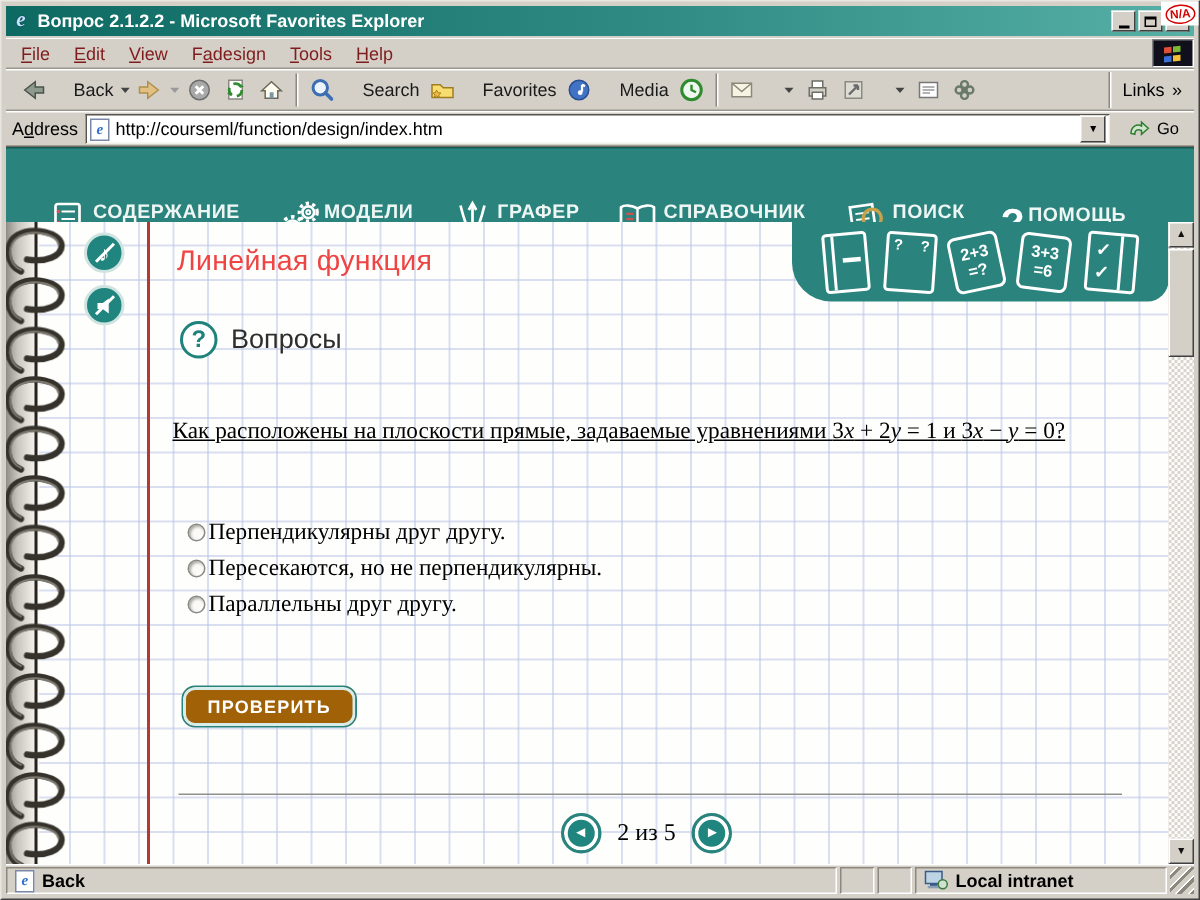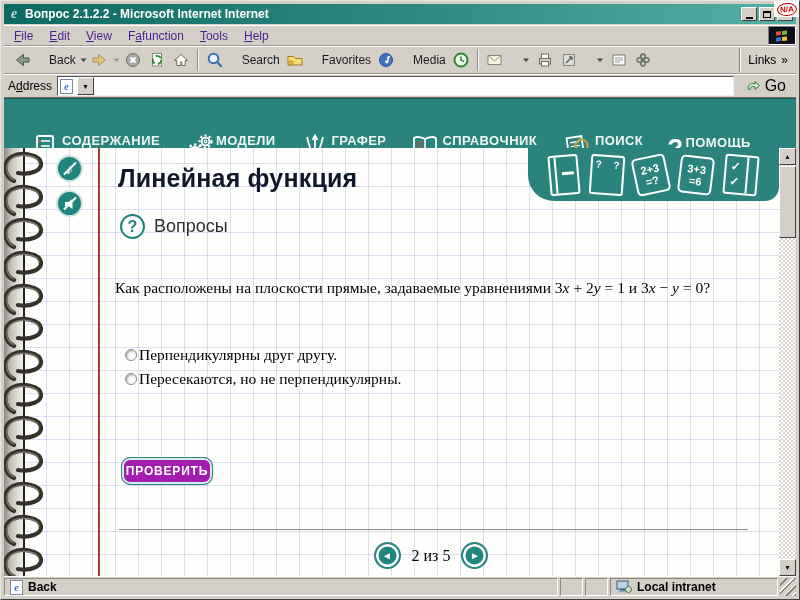--- a/index.html
+++ b/index.html
@@ -22,21 +22,21 @@
   .glyph-min { width:7px; height:2px; background:#000; margin-top:7px; }
   .glyph-max { width:8px; height:7px; border:1px solid #000; border-top-width:2px; }
   .na-badge { position:absolute; right:0; top:0; width:25px; height:16px; background:#fff;
     display:flex; align-items:center; justify-content:center; z-index:50; }
   .na-badge span { font:bold 8px "Liberation Sans", sans-serif; color:#d40000;
     border:1px solid #d40000; border-radius:50%; padding:1px 2px; transform:rotate(-4deg); }
 
   
   .menubar { position:absolute; left:3px; top:24px; right:3px; height:21px; background:#d4d0c8;
     display:flex; align-items:center; padding-left:2px; box-shadow:inset 0 1px 0 #fff, inset 0 -1px 0 #9a968e; }
-  .menu-item { padding:2px 8px; font-size:12px; color:#4c1d95; cursor:default; }
+  .menu-item { padding:2px 8px; font-size:12px; color:#7f1d1d; cursor:default; }
   .menu-key { text-decoration:underline; }
   .throbber { margin-left:auto; width:28px; height:19px; background:#10101c;
     border:1px solid; border-color:#808080 #fff #fff #808080;
     display:flex; align-items:center; justify-content:center; }
   .flag { width:12px; height:10px; display:grid; grid-template-columns:5px 5px; grid-gap:1px; transform:skewY(-6deg); }
   .flag i { height:4px; }
 
   
   .toolbar { position:absolute; left:3px; top:45px; right:3px; height:28px; background:#d4d0c8;
     display:flex; align-items:center; padding-left:6px;
@@ -52,21 +52,21 @@
     box-shadow:inset 0 1px 0 #fff, inset 0 -1px 0 #6e6a62; }
   .addr-label { font-size:12px; }
   .addr-field { flex:1; height:20px; background:#fff; border:1px solid;
     border-color:#58554e #f2f0ea #f2f0ea #58554e; display:flex; align-items:center; gap:4px; padding:0 2px; }
   .page-ico { width:13px; height:15px; background:#fff; border:1px solid #7a88a8; position:relative; flex:0 0 auto;
     display:flex; align-items:center; justify-content:center; }
   .page-ico span { font:italic bold 10px "Liberation Serif", serif; color:#2f6fd0; }
   .addr-input { flex:1; border:none; outline:none; font:12px "Liberation Sans", sans-serif; color:#000; background:transparent; }
   .addr-drop { width:17px; height:18px; background:#d4d0c8; border:1px solid; border-color:#fff #404040 #404040 #fff;
     font-size:7px; display:flex; align-items:center; justify-content:center; }
-  .go-btn { display:flex; align-items:center; gap:4px; font-size:16px; padding:1px 6px; }
+  .go-btn { display:flex; align-items:center; gap:4px; font-size:11px; padding:1px 6px; }
 
   
   .navbar { position:absolute; left:3px; top:97px; right:3px; height:50px; background:#2b837d;
     border-top:1px solid #145b55; display:flex; align-items:center; gap:24px; padding-left:26px;
     overflow:hidden; white-space:nowrap; }
   .nav-item { display:flex; gap:2px; color:#eef6f4; font-size:13px; font-weight:bold;
     letter-spacing:.4px; flex:0 0 auto;margin-top:48px; }
   .nav-q { font:bold 26px "Liberation Sans", sans-serif; color:#fff; line-height:26px; }
 
   
@@ -81,22 +81,22 @@
   .binding { position:absolute; left:0; top:0; bottom:0; width:46px; z-index:3;
     background:linear-gradient(90deg,#8f8d88 0,#c9c6bf 8px,#e4e1da 15px,#f6f4ee 20px,rgba(255,255,255,0) 23px); }
   .binding-line { position:absolute; left:19px; top:0; bottom:0; width:2px; background:#26231f; }
   .coils { position:absolute; left:-3px; top:3px; }
 
   .side-btn { position:absolute; width:27px; height:27px; border-radius:50%; background:#21857f;
     border:2px solid #cfe4e1; z-index:4; display:flex; align-items:center; justify-content:center; color:#fff; }
   .side-btn .slash { position:absolute; width:2px; height:17px; background:#fff; transform:rotate(45deg); }
   .note-g { font-size:14px; line-height:14px; }
 
-  .page-title { position:absolute; left:114px; top:16px; font-size:25px; font-weight:bold;
-    color:#0f172a; z-index:4; letter-spacing:.2px; }
+  .page-title { position:absolute; left:114px; top:16px; font-size:19px; font-weight:normal;
+    color:#ef4444; z-index:4; letter-spacing:.2px; }
 
   .header-panel { position:absolute; left:524px; right:17px; top:0; height:53px; background:#2b837d;
     border-radius:0 0 14px 26px; z-index:5; display:flex; align-items:center; justify-content:space-evenly; padding:0 10px; }
   .hicon { width:34px; height:40px; border:2.5px solid #fff; border-radius:3px; position:relative;
     color:#fff; flex:0 0 auto; }
   .hicon.book { transform:rotate(-5deg); width:30px; }
   .hicon.book::before { content:""; position:absolute; left:4px; top:0; bottom:0; width:2px; background:#fff; }
   .hicon.book::after { content:""; position:absolute; left:11px; top:15px; width:12px; height:2.5px; background:#fff; }
   .hicon.qsheet { transform:rotate(4deg); font:bold 10px "Liberation Sans", sans-serif; padding:2px 3px; }
   .hline { height:2px; background:#fff; margin:2.5px 0; }
@@ -106,30 +106,30 @@
   .hicon.checklist { transform:rotate(5deg); font:bold 12px "Liberation Sans", sans-serif;
     display:flex; flex-direction:column; justify-content:space-evenly; padding-left:4px; line-height:11px; }
   .hicon.checklist::before { content:""; position:absolute; right:8px; top:0; bottom:0; width:2px; background:#fff; }
 
   .section { position:absolute; left:116px; top:66px; display:flex; align-items:center; gap:9px; z-index:4; }
   .q-circle { width:25px; height:25px; border:2px solid #1f837c; border-radius:50%; background:#fff;
     display:flex; align-items:center; justify-content:center; font:bold 16px "Liberation Sans", sans-serif; color:#1f837c; }
   .section-label { font-size:18px; color:#2e2e2e; }
 
   .question { position:absolute; left:111px; top:131px; z-index:4; white-space:nowrap;
-    font:15.5px "Liberation Serif", serif; color:#000; }
+    font:15.5px "Liberation Serif", serif; color:#000;text-decoration:underline; }
   .var { font-style:italic; }
 
   .options { position:absolute; left:121px; top:195px; z-index:4; }
   .opt-row { display:flex; align-items:center; gap:2px; height:24px; font:15.5px "Liberation Serif", serif; color:#000; }
   .radio { width:12px; height:12px; border-radius:50%; background:#fbfaf6; border:1px solid #8a8a82;
     box-shadow:inset 1px 1px 2px rgba(90,90,80,.55), inset -1px -1px 1px #fff; flex:0 0 auto; }
 
-  .check-btn { position:absolute; left:117px; top:309px; z-index:4; width:92px; height:28px;
-    background:#a21caf; color:#fff; border:1.5px solid #2b837d; border-radius:9px;
+  .check-btn { position:absolute; left:117px; top:309px; z-index:4; width:117px; height:28px;
+    background:#a16207; color:#fff; border:1.5px solid #2b837d; border-radius:9px;
     box-shadow:inset 0 0 0 2px #d8ecea; font:bold 12px "Liberation Sans", sans-serif; letter-spacing:.8px; }
 
   .hr-sep { position:absolute; left:115px; right:48px; top:381px; height:1px; background:#8f8f8f; z-index:4; }
 
   .pager { position:absolute; left:110px; right:48px; top:394px; display:flex; align-items:center;
     justify-content:center; gap:11px; z-index:4; }
   .pager-btn { width:27px; height:27px; border-radius:50%; background:#1f857e; border:2.5px solid #2b837d;
     box-shadow:inset 0 0 0 2.5px #fff; color:#fff; font-size:10px; line-height:22px; text-align:center; padding:0; }
   .pager-label { font:16px "Liberation Serif", serif; color:#000; }
 
@@ -156,40 +156,40 @@
 
   svg { display:block; }
 </style>
 </head>
 <body>
 
 <div id="frame">
 
   <div class="titlebar">
     <span class="ie-e">e</span>
-    <span class="title-text">Вопрос 2.1.2.2 - Microsoft Internet Internet</span>
+    <span class="title-text">Вопрос 2.1.2.2 - Microsoft Favorites Explorer</span>
     <span class="win-btns">
       <span class="win-btn">
           <span class="glyph-min"></span>
         </span>
       <span class="win-btn">
           <span class="glyph-max"></span>
         </span>
       <span class="win-btn"></span>
     </span>
   </div>
   <div class="na-badge">
       <span>N/A</span>
     </div>
 
   <div class="menubar">
     <span class="menu-item"><span></span><span class="menu-key">F</span><span>ile</span></span>
     <span class="menu-item"><span></span><span class="menu-key">E</span><span>dit</span></span>
     <span class="menu-item"><span></span><span class="menu-key">V</span><span>iew</span></span>
-    <span class="menu-item"><span>F</span><span class="menu-key">a</span><span>function</span></span>
+    <span class="menu-item"><span>F</span><span class="menu-key">a</span><span>design</span></span>
     <span class="menu-item"><span></span><span class="menu-key">T</span><span>ools</span></span>
     <span class="menu-item"><span></span><span class="menu-key">H</span><span>elp</span></span>
     <span class="throbber">
       <span class="flag">
           <i style="background:#e05038"></i>
           <i style="background:#7cb832"></i>
           <i style="background:#3a6fd8"></i>
           <i style="background:#f2c234"></i>
         </span>
     </span>
@@ -310,20 +310,21 @@
       <span>»</span>
     </span>
   </div>
 
   <div class="addressbar">
     <span class="addr-label"><span>A</span><span class="menu-key">d</span><span>dress</span></span>
     <span class="addr-field">
       <span class="page-ico">
           <span>e</span>
         </span>
+      <input class="addr-input" value="http://courseml/function/design/index.htm" style="">
       <span class="addr-drop">
           <span>▼</span>
         </span>
     </span>
     <span class="go-btn">
       <svg width="16" height="16">
           <path d="M3 11 C3 6 7 4.5 10 6 L10 3.5 L14.5 7.5 L10 11.5 L10 9 C7.5 8 5.5 8.5 5.5 11.5 Z" fill="#cfe6cf" stroke="#2e7d2e"></path>
         </svg>
       <span>Go</span>
     </span>
@@ -454,20 +455,24 @@
 
     <div class="options">
       <div class="opt-row">
         <span class="radio" role="radio"></span>
         <span>Перпендикулярны друг другу.</span>
       </div>
       <div class="opt-row">
         <span class="radio" role="radio"></span>
         <span>Пересекаются, но не перпендикулярны.</span>
       </div>
+      <div class="opt-row">
+        <span class="radio" role="radio"></span>
+        <span>Параллельны друг другу.</span>
+      </div>
     </div>
 
     <button class="check-btn">ПРОВЕРИТЬ</button>
 
     <div class="hr-sep"></div>
 
     <div class="pager">
       <button class="pager-btn"><span>◄</span></button>
       <span class="pager-label">2 из 5</span>
       <button class="pager-btn"><span>►</span></button>

